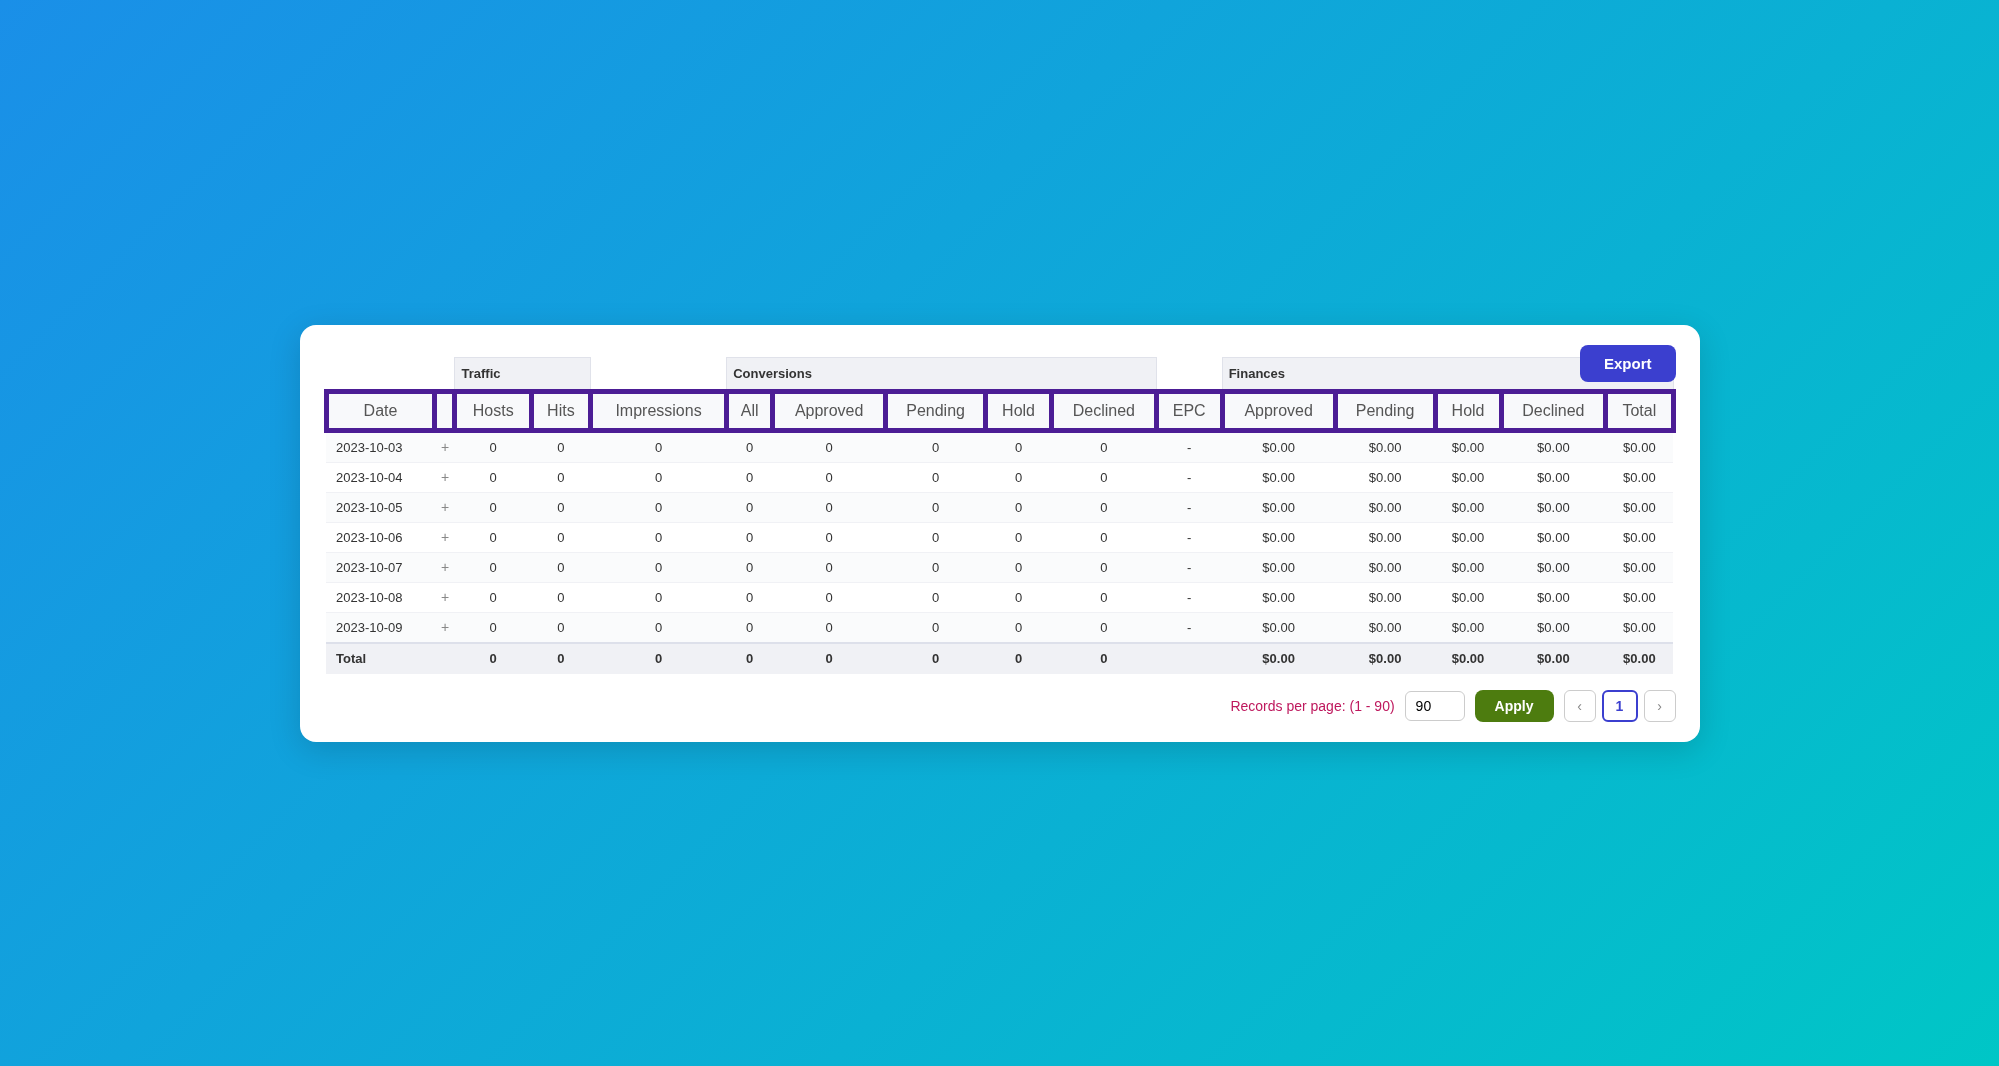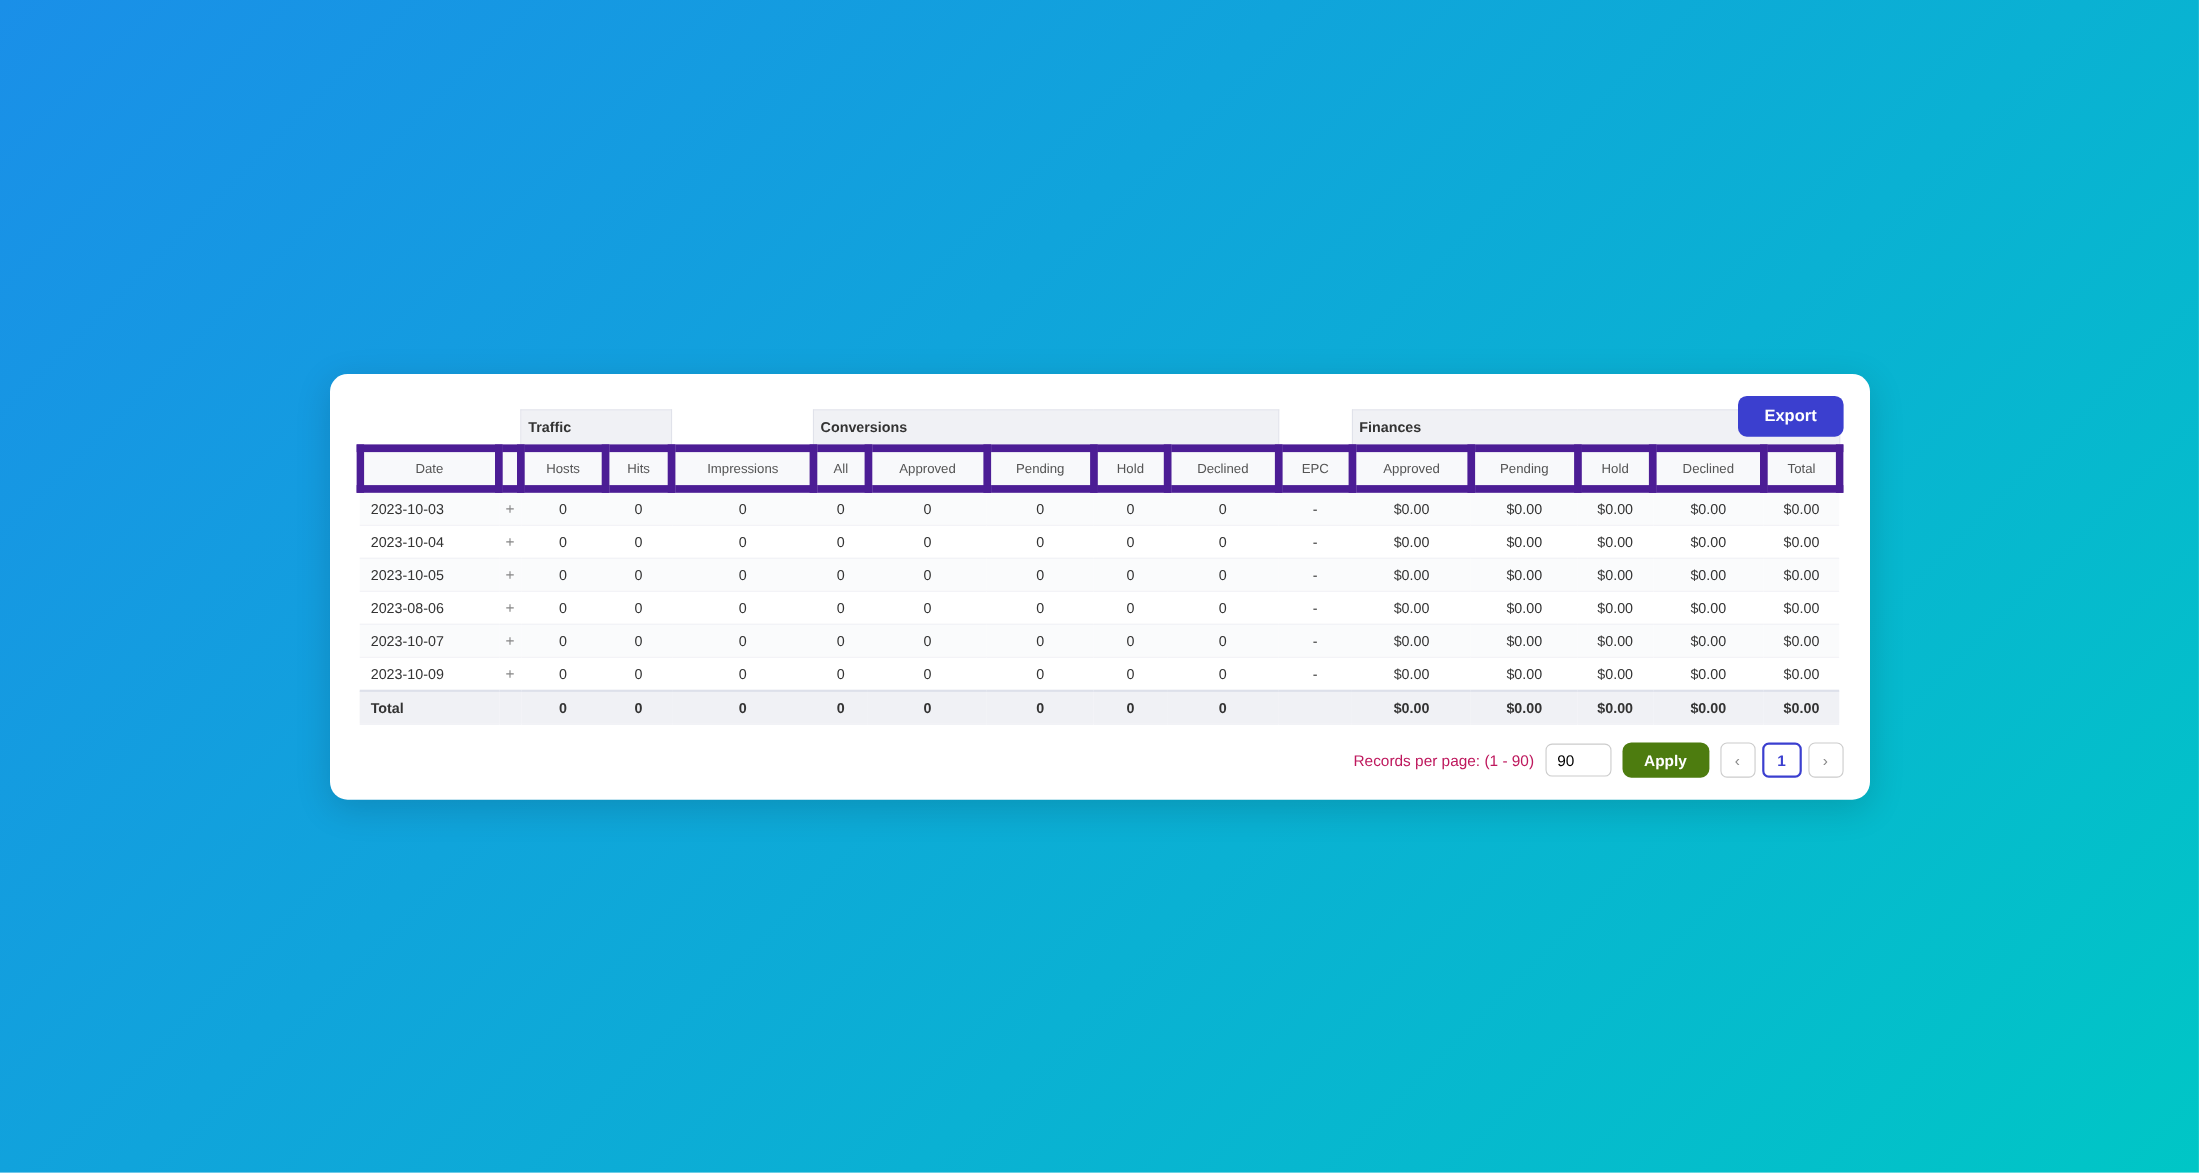--- a/index.html
+++ b/index.html
@@ -60,25 +60,25 @@
     }
     .group-header th.empty {
       background: #fff;
       border: none;
     }
 
     
     .col-header th {
       background: #f8f9fb;
       font-weight: 500;
-      font-size: 12px;
+      font-size: 16px;
       color: #555;
       text-align: center;
       padding: 8px 6px;
-      border: 7px solid #4c1d95;
+      border: 5px solid #4c1d95;
       margin-left: 44px;
     }
 
     
     tbody tr td {
       text-align: center;
       padding: 7px 6px;
       font-size: 13px;
       color: #333;
       border-bottom: 1px solid #f0f1f5;
@@ -272,39 +272,57 @@
     <td>0</td>
     <td>0</td>
     <td>-</td>
     <td>$0.00</td>
     <td>$0.00</td>
     <td>$0.00</td>
     <td>$0.00</td>
     <td>$0.00</td>
   </tr>
           <tr>
-    <td class="date-cell">2023-08-06</td>
+    <td class="date-cell">2023-10-06</td>
     <td class="plus-cell">+</td>
     <td>0</td>
     <td>0</td>
     <td>0</td>
     <td>0</td>
     <td>0</td>
     <td>0</td>
     <td>0</td>
     <td>0</td>
     <td>-</td>
     <td>$0.00</td>
     <td>$0.00</td>
     <td>$0.00</td>
     <td>$0.00</td>
     <td>$0.00</td>
   </tr>
           <tr>
     <td class="date-cell">2023-10-07</td>
+    <td class="plus-cell">+</td>
+    <td>0</td>
+    <td>0</td>
+    <td>0</td>
+    <td>0</td>
+    <td>0</td>
+    <td>0</td>
+    <td>0</td>
+    <td>0</td>
+    <td>-</td>
+    <td>$0.00</td>
+    <td>$0.00</td>
+    <td>$0.00</td>
+    <td>$0.00</td>
+    <td>$0.00</td>
+  </tr>
+          <tr>
+    <td class="date-cell">2023-10-08</td>
     <td class="plus-cell">+</td>
     <td>0</td>
     <td>0</td>
     <td>0</td>
     <td>0</td>
     <td>0</td>
     <td>0</td>
     <td>0</td>
     <td>0</td>
     <td>-</td>

